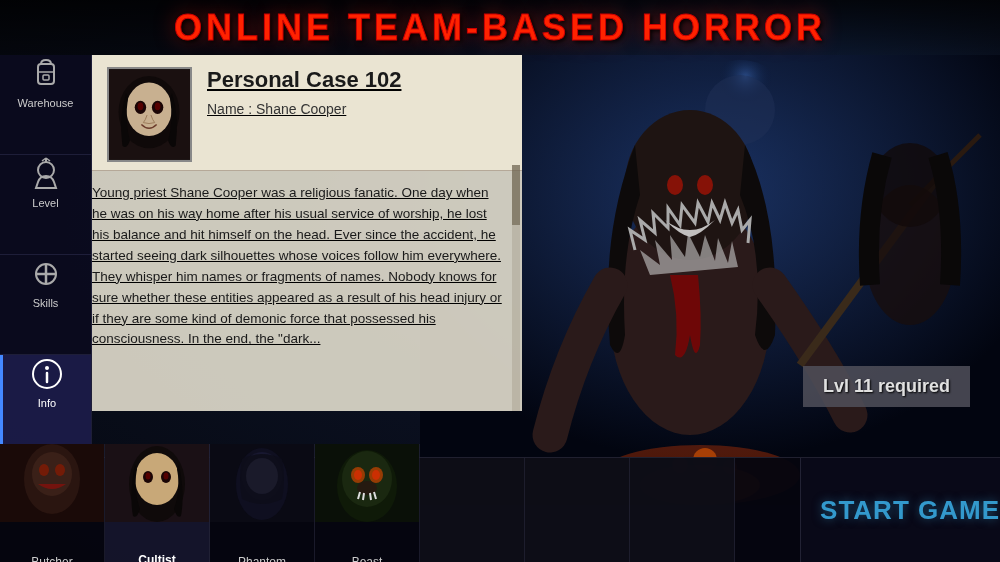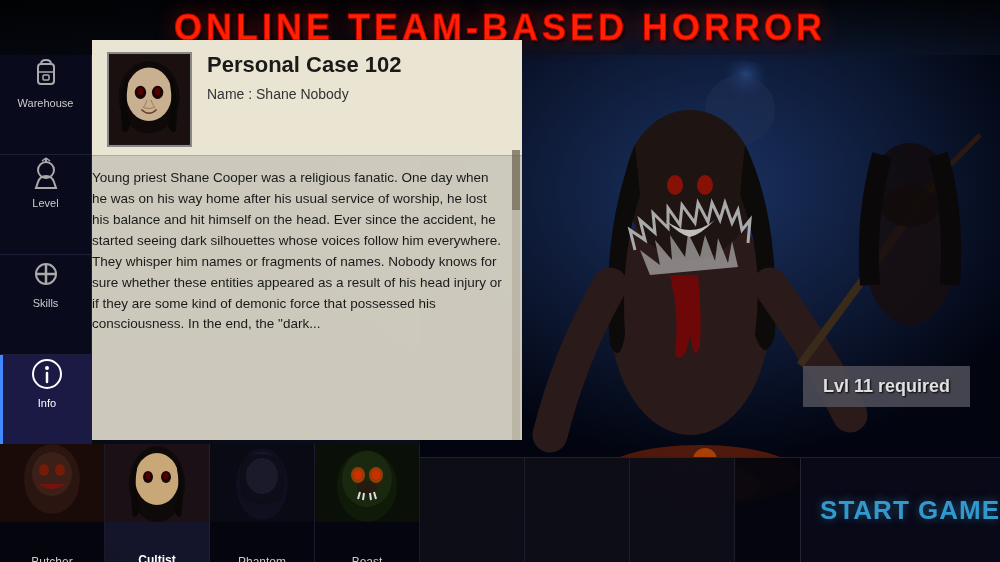--- a/index.html
+++ b/index.html
@@ -116,29 +116,30 @@
     }
 
     .sidebar-label {
       font-size: 11px;
       color: #ccc;
     }
 
     
     .content-panel {
       position: absolute;
-      top: 40px;
+      top: 55px;
       left: 92px;
       width: 430px;
-      height: 400px;
+      height: 356px;
       background: rgba(220,215,200,0.93);
       z-index: 10;
       display: flex;
       flex-direction: column;
       overflow: hidden;
+      text-decoration: underline;
     }
 
     
     .char-header {
       display: flex;
       align-items: flex-start;
       padding: 12px 15px 8px;
       background: rgba(235,228,210,0.98);
       border-bottom: 1px solid #b5a898;
       min-height: 110px;
@@ -447,21 +448,21 @@
         <ellipse cx="51" cy="39" rx="3" ry="4" fill="#550000"></ellipse>
 
         <path d="M34,58 Q42,66 50,58" fill="none" stroke="#6a3a2a" stroke-width="1.5"></path>
 
         <path d="M40,48 Q38,54 36,56 Q42,58 48,56 Q46,54 44,48" fill="none" stroke="#9a7a5a" stroke-width="1"></path>
       </svg>
     </div>
 
     <div class="char-info">
       <div class="case-title">Personal Case 102</div>
-      <div class="char-name">Name : Shane Nobody</div>
+      <div class="char-name">Name : Shane Cooper</div>
     </div>
 
     <div class="scroll-indicator">
       <div class="scroll-thumb"></div>
     </div>
   </div>
 
   <div class="desc-area">
     <p>Young priest Shane Cooper was a religious fanatic. One day when he was on his way home after his usual service of worship, he lost his balance and hit himself on the head. Ever since the accident, he started seeing dark silhouettes whose voices follow him everywhere. They whisper him names or fragments of names. Nobody knows for sure whether these entities appeared as a result of his head injury or if they are some kind of demonic force that possessed his consciousness. In the end, the "dark...</p>
   </div>

